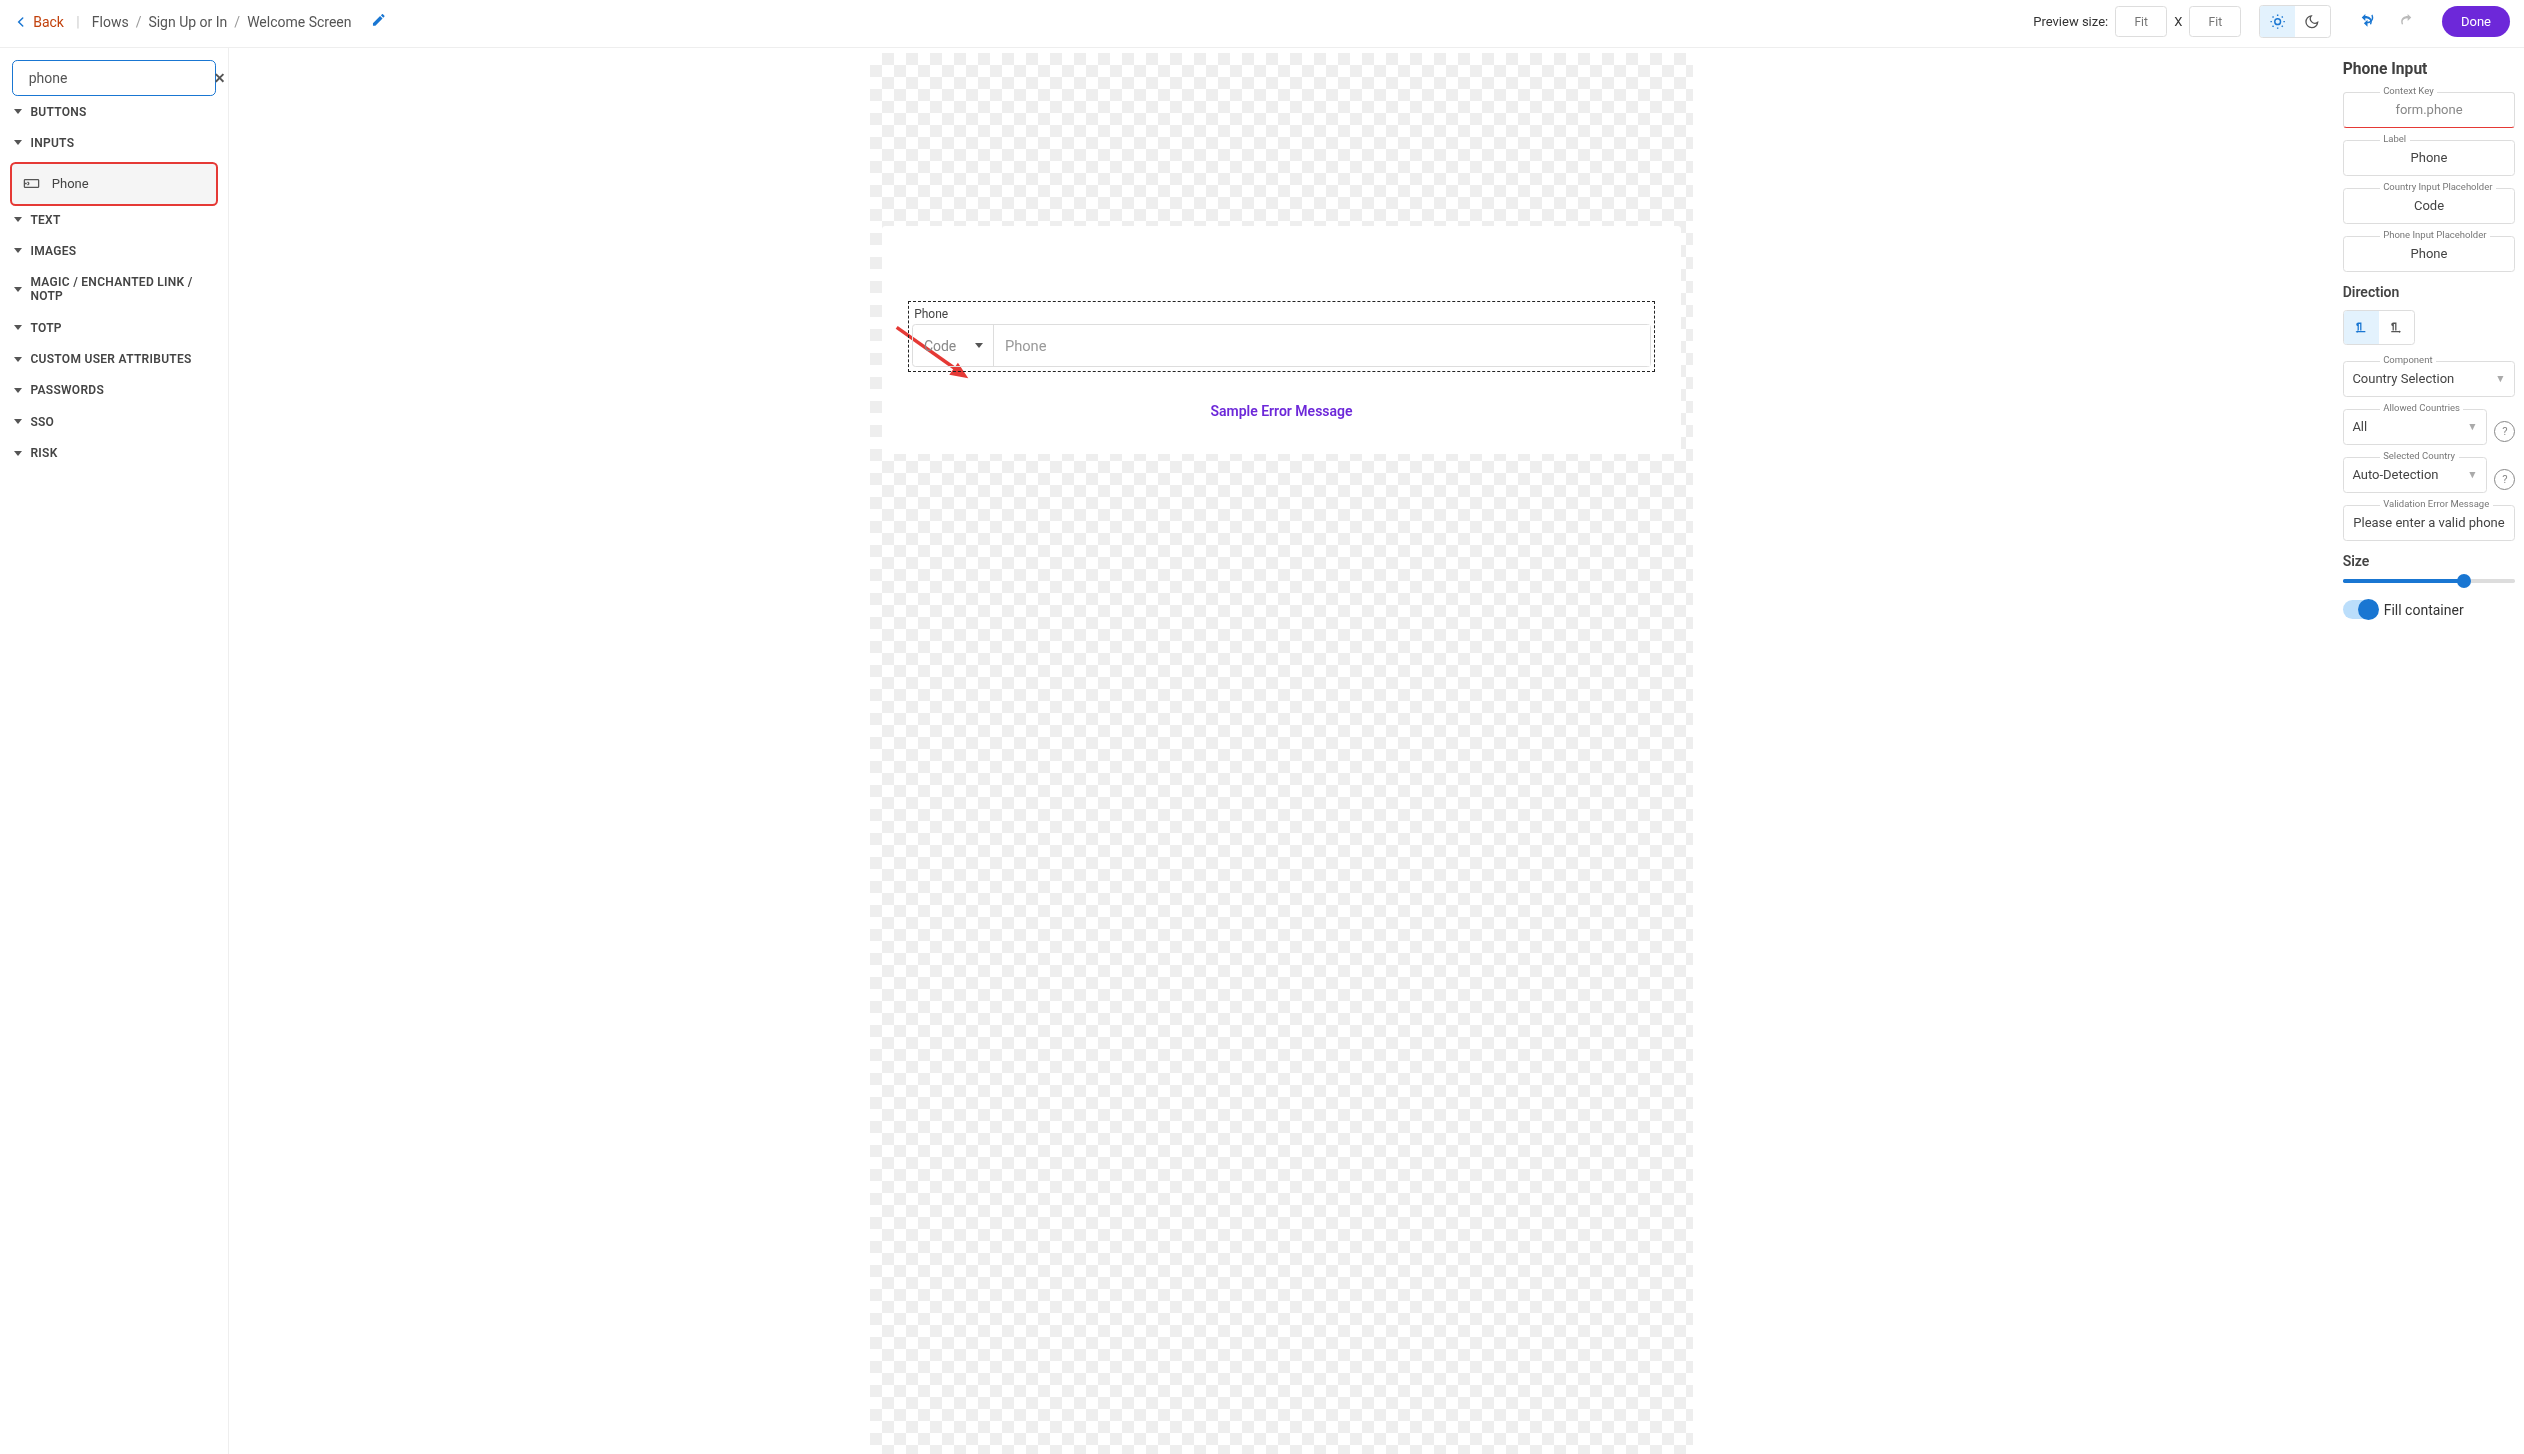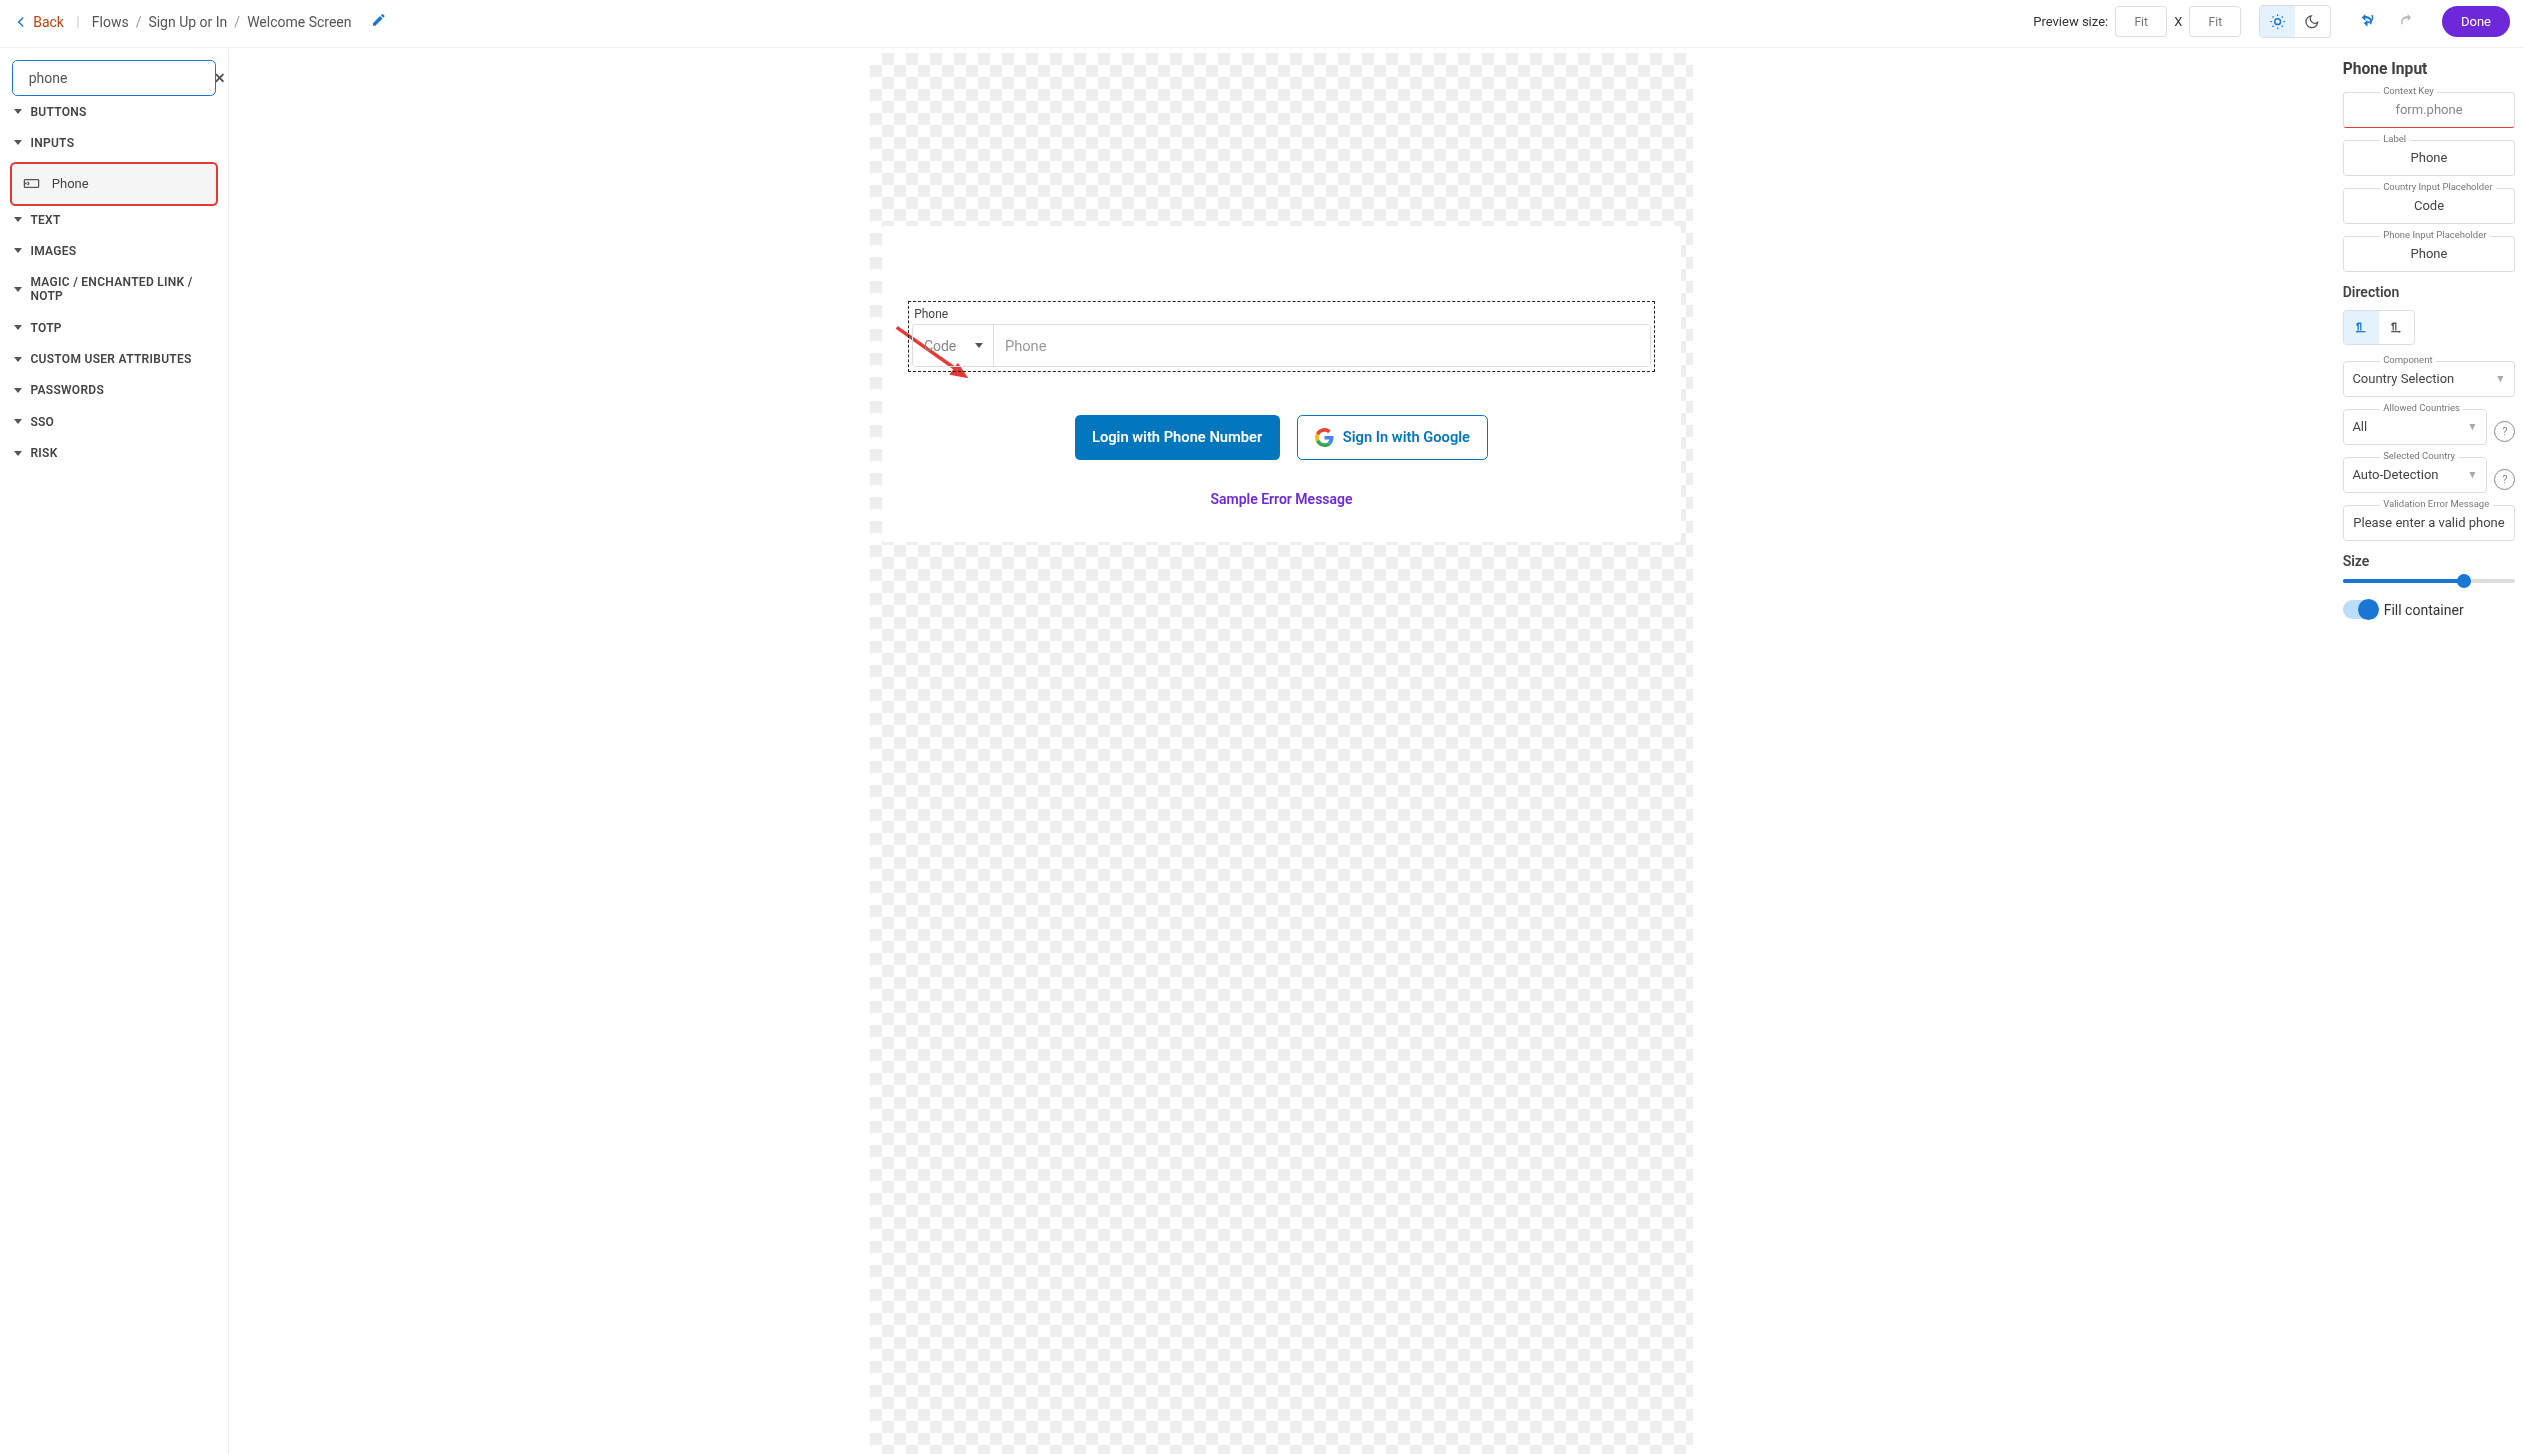--- a/index.html
+++ b/index.html
@@ -557,32 +557,20 @@
           <div class="phone-block">
             <div class="lbl">Phone</div>
             <div class="phone-row">
               <div class="code-sel">
                 <span>Code</span>
                 <span class="chev"></span>
               </div>
               <input placeholder="Phone" style="">
             </div>
           </div>
-          <div class="btn-row">
-            <button class="btn-primary">Login with Phone Number</button>
-            <button class="btn-outline">
-              <svg class="g-icon" viewBox="0 0 48 48">
-                <path fill="#EA4335" d="M24 9.5c3.5 0 6.6 1.2 9 3.5l6.7-6.7C35.6 2.3 30.2 0 24 0 14.6 0 6.5 5.4 2.6 13.2l7.8 6C12.3 13.2 17.6 9.5 24 9.5z"></path>
-                <path fill="#4285F4" d="M46.5 24.5c0-1.6-.1-3.1-.4-4.5H24v9h12.7c-.6 3-2.3 5.5-4.8 7.2l7.5 5.8C43.9 38 46.5 31.9 46.5 24.5z"></path>
-                <path fill="#FBBC05" d="M10.4 28.8c-.5-1.5-.8-3.1-.8-4.8s.3-3.3.8-4.8l-7.8-6C.9 16.7 0 20.2 0 24s.9 7.3 2.6 10.8l7.8-6z"></path>
-                <path fill="#34A853" d="M24 48c6.5 0 11.9-2.1 15.9-5.8l-7.5-5.8c-2.1 1.4-4.9 2.3-8.4 2.3-6.4 0-11.7-3.7-13.6-9.7l-7.8 6C6.5 42.6 14.6 48 24 48z"></path>
-              </svg>
-              <span>Sign In with Google</span>
-            </button>
-          </div>
           <div class="err-msg">Sample Error Message</div>
         </div>
       </div>
     </div>
 
     <div class="rightpanel">
       <div class="rp-title">Phone Input</div>
 
       <div class="field">
         <span class="flabel">Context Key</span>

